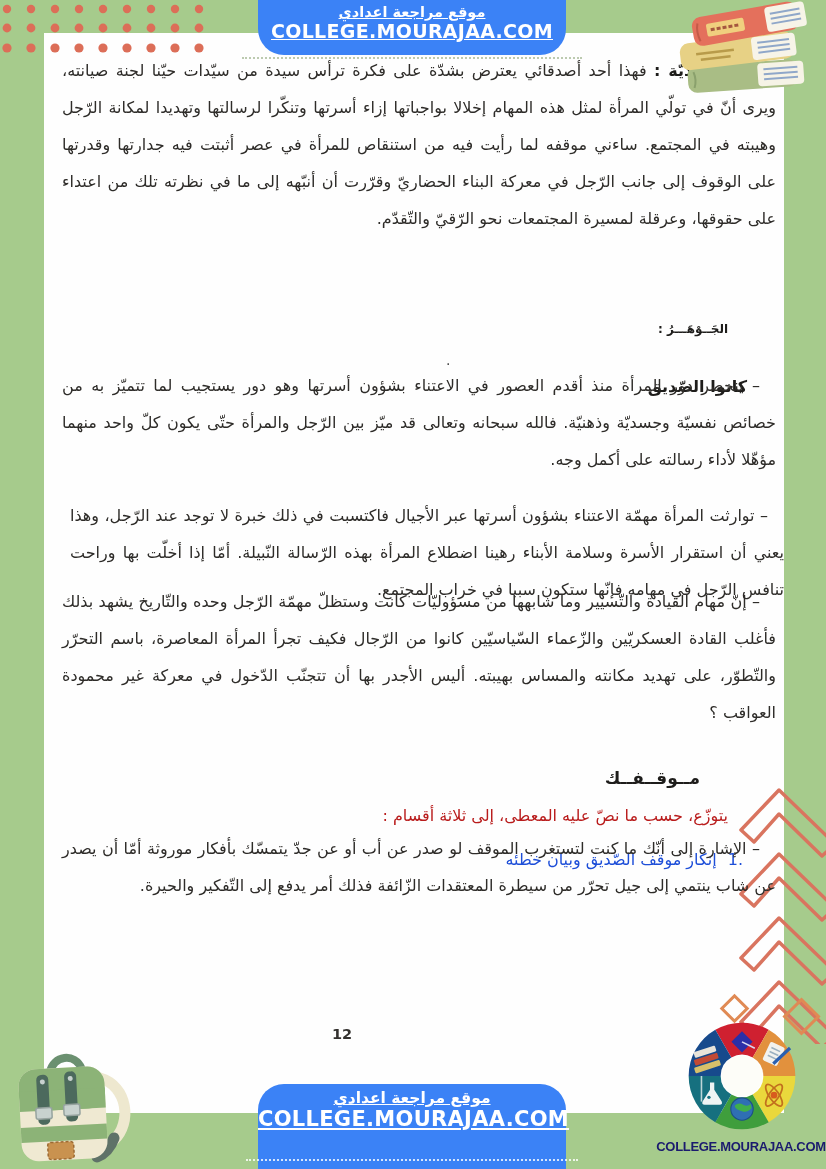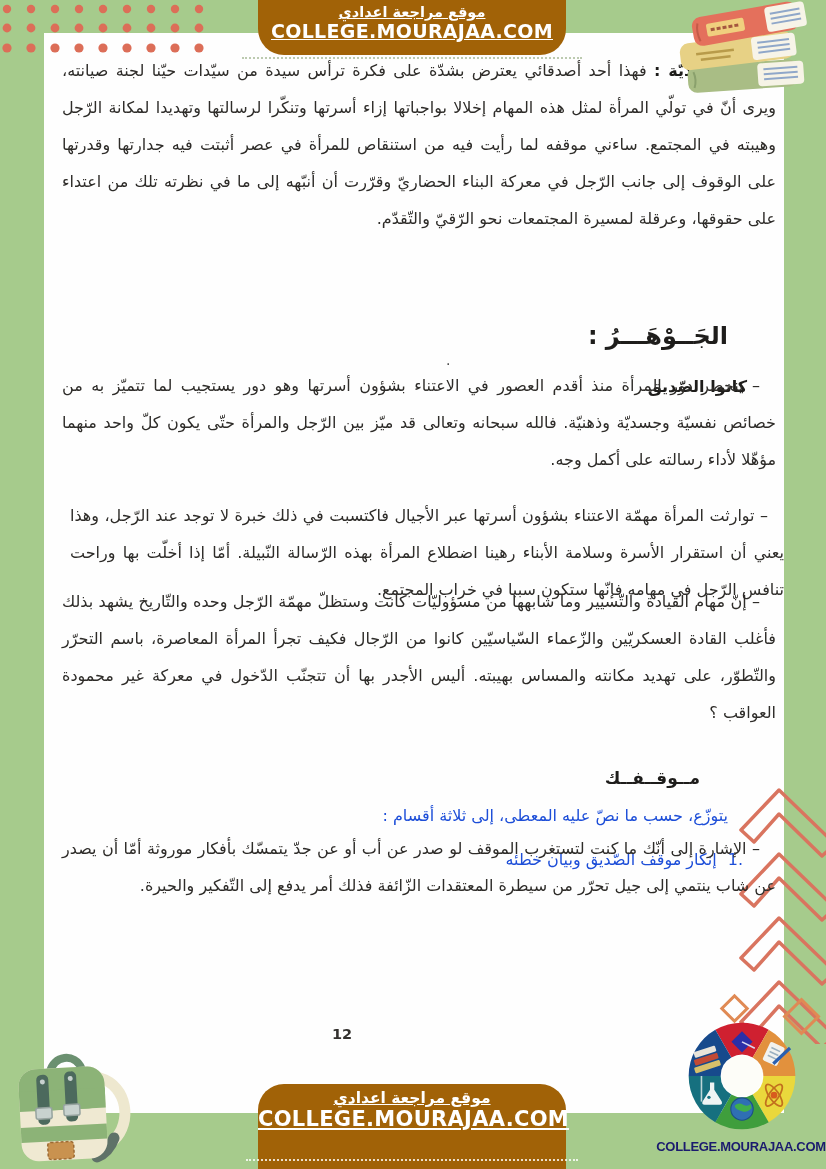--- a/index.html
+++ b/index.html
@@ -3,39 +3,39 @@
 <meta charset="utf-8">
 <style>
   html,body{margin:0;padding:0;}
   body{
     width:826px;height:1169px;position:relative;overflow:hidden;
     background:#a6cb8c;
     font-family:"DejaVu Sans",sans-serif;
   }
   .white-page{position:absolute;left:44px;top:33px;width:740px;height:1080px;background:#fefefe;z-index:1;}
   
-  .banner{position:absolute;background:#a16207;color:#fff;text-align:center;z-index:5;}
+  .banner{position:absolute;background:#3b82f6;color:#fff;text-align:center;z-index:5;}
   .banner-top{left:258px;top:0;width:308px;height:55px;border-radius:0 0 26px 26px;padding-top:4px;box-sizing:border-box;}
   .banner-bottom{left:258px;top:1084px;width:308px;height:85px;border-radius:26px 26px 0 0;padding-top:5px;box-sizing:border-box;}
   .banner .ar{display:block;font-size:14.5px;font-weight:bold;text-decoration:underline;direction:rtl;}
   .banner .url{display:block;font-size:19px;font-weight:bold;text-decoration:underline;letter-spacing:.3px;}
   .banner-bottom .ar{font-size:15.5px;}
   .banner-bottom .url{font-size:21px;}
   .hdr-dash{position:absolute;top:57px;left:242px;width:340px;border-top:2px dotted #bccab0;z-index:6;}
   .ftr-dash{position:absolute;top:1159px;left:246px;width:332px;border-top:2px dotted rgba(255,255,255,.8);z-index:6;}
   
   .txt{position:absolute;direction:rtl;color:#2e2c29;font-size:16px;line-height:37px;
        text-align:justify;z-index:4;left:62px;width:714px;}
   .txt.indent{text-indent:16px;}
   .lbl{font-weight:bold;color:#1e1d1b;}
   .h{position:absolute;direction:rtl;font-weight:bold;color:#1e1d1b;z-index:4;}
-  .h-core{top:322px;right:98px;font-size:24px;}
+  .h-core{top:322px;right:98px;font-size:12px;}
   .h-friend{top:377px;right:79px;font-size:16px;}
   .h-pos{top:768px;right:126px;font-size:17px;}
-  .lead{position:absolute;direction:rtl;color:#1d4ed8;font-size:16px;top:806px;right:98px;z-index:4;}
+  .lead{position:absolute;direction:rtl;color:#b91c1c;font-size:16px;top:806px;right:98px;z-index:4;}
   .item1{position:absolute;direction:rtl;font-weight:normal;color:#1d4ed8;font-size:16px;top:850px;right:83px;z-index:4;}
   .item1 .num{direction:ltr;display:inline-block;margin-left:6px;}
   .stray{position:absolute;left:446px;top:352px;color:#444;font-size:14px;z-index:4;}
   .pagenum{position:absolute;left:44px;top:1026px;width:596px;text-align:center;
            font-size:14.5px;font-weight:600;color:#33312e;z-index:4;}
   
   .deco{position:absolute;z-index:6;}
   .diamond{position:absolute;border:3px solid #e08a54;transform:rotate(45deg);z-index:5;background:transparent;}
   .d1{left:724px;top:998px;width:15px;height:15px;}
   .d2{left:788px;top:1003px;width:21px;height:21px;}

